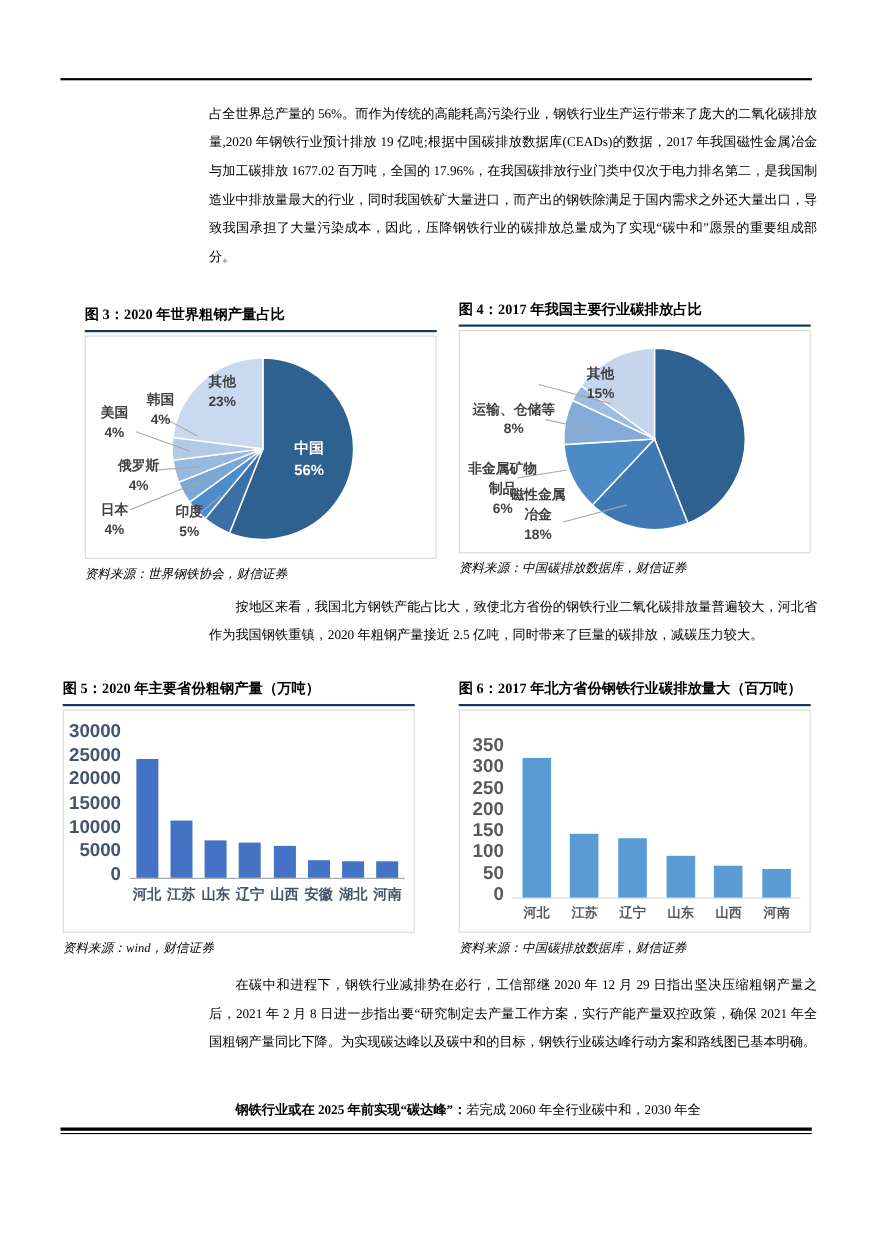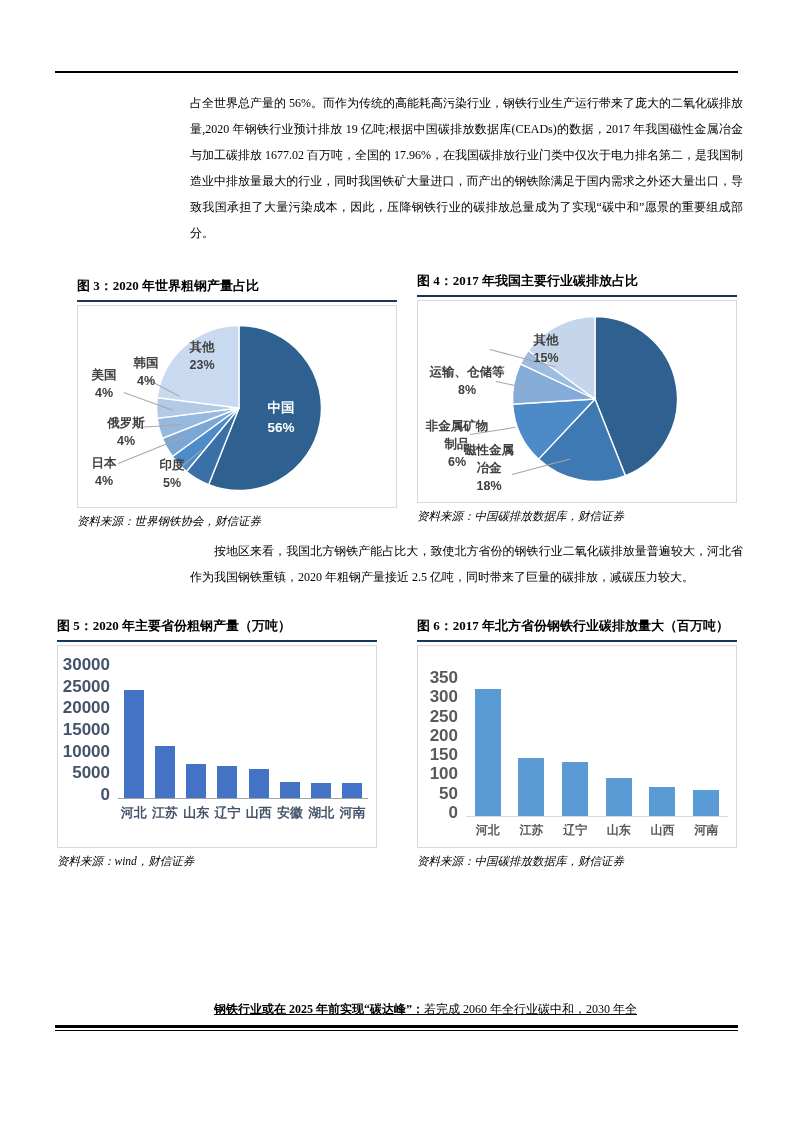--- a/index.html
+++ b/index.html
@@ -7,21 +7,21 @@
         font-family:"Liberation Serif","DejaVu Serif",serif;color:#000;}
   .rule{position:absolute;left:55px;width:683px;background:#000;}
   .top-rule{top:71px;height:2px;}
   .bot-rule1{top:1025px;height:3px;}
   .bot-rule2{top:1030px;height:1px;}
   .para{position:absolute;left:190px;width:553px;margin:0;font-size:12px;line-height:26px;
         text-align:justify;}
   .p1{top:90px;}
   .p2{top:538px;text-indent:2em;}
   .p3{top:882px;text-indent:2em;}
-  .p4{top:996px;text-indent:2em;text-decoration:underline;}
+  .p4{top:996px;text-indent:2em;}
   .bold{font-weight:bold;}
 
   .fig{position:absolute;width:320px;}
   .fig3{left:57px;top:277px;margin-left:20px;}
   .fig4{left:417px;top:272px;}
   .fig5{left:57px;top:617px;}
   .fig6{left:417px;top:617px;}
   .fig-title{margin:0;font-size:13px;font-weight:bold;color:#000;padding-bottom:5px;
              border-bottom:2px solid #16365C;white-space:nowrap;overflow:hidden;}
   .chart-box{position:relative;margin-top:3px;height:201px;border:1px solid #D9D9D9;background:#fff;}
@@ -246,18 +246,19 @@
               <div class="cat">山东</div>
               <div class="cat">山西</div>
               <div class="cat">河南</div>
             </div>
         </div>
       </div>
     </div>
     <div class="src">资料来源：中国碳排放数据库，财信证券</div>
   </section>
 
+  <p class="para p3">在碳中和进程下，钢铁行业减排势在必行，工信部继 2020 年 12 月 29 日指出坚决压缩粗钢产量之后，2021 年 2 月 8 日进一步指出要“研究制定去产量工作方案，实行产能产量双控政策，确保 2021 年全国粗钢产量同比下降。为实现碳达峰以及碳中和的目标，钢铁行业碳达峰行动方案和路线图已基本明确。</p>
 
   <p class="para p4"><span class="bold">钢铁行业或在 2025 年前实现“碳达峰”：</span><span>若完成 2060 年全行业碳中和，2030 年全</span></p>
 
   <div class="rule bot-rule1"></div>
   <div class="rule bot-rule2"></div>
 </div>
 
 </body></html>

